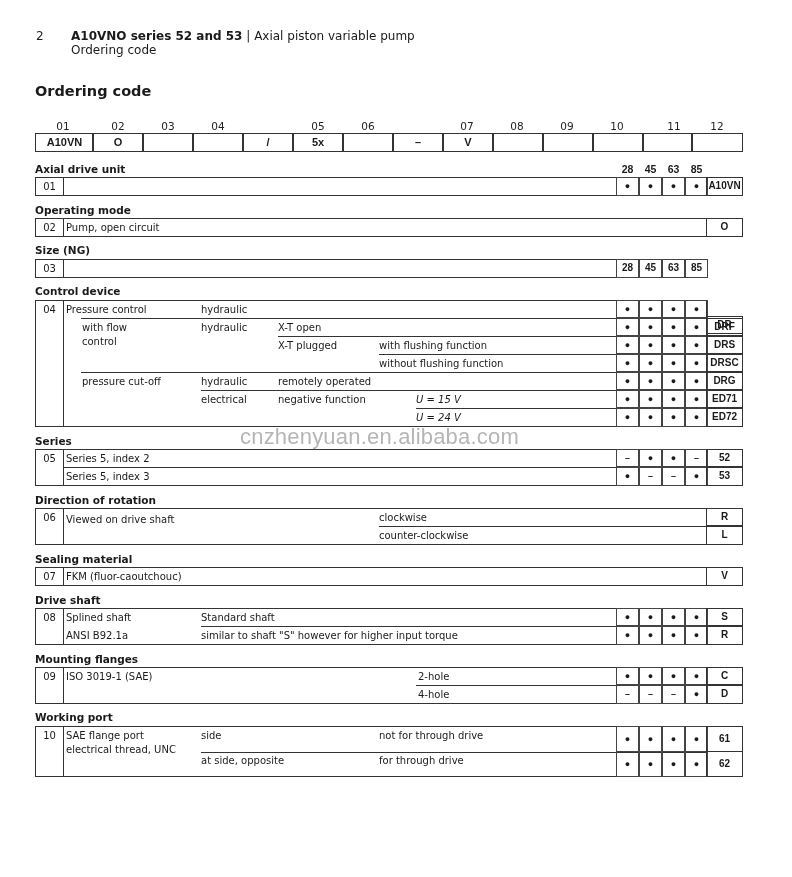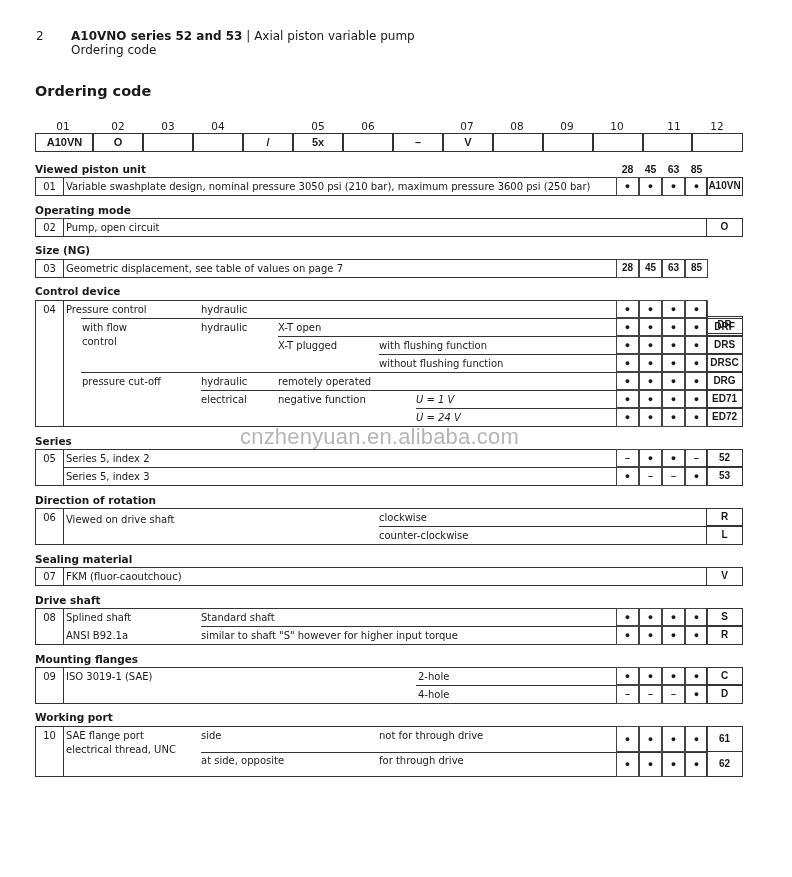--- a/index.html
+++ b/index.html
@@ -63,49 +63,47 @@
   <div class="abs code-cell" style="left:342px;width:52px"></div>
   <div class="abs code-cell" style="left:392px;width:52px">–</div>
   <div class="abs code-cell" style="left:442px;width:52px">V</div>
   <div class="abs code-cell" style="left:492px;width:52px"></div>
   <div class="abs code-cell" style="left:542px;width:52px"></div>
   <div class="abs code-cell" style="left:592px;width:52px"></div>
   <div class="abs code-cell" style="left:642px;width:51px"></div>
   <div class="abs code-cell" style="left:691px;width:52px"></div>
 </div>
 
-<div class="abs sec" style="top:163px">Viewed piston unit</div>
+<div class="abs sec" style="top:163px">Axial drive unit</div>
 <div class="abs size-lbl" style="left:616px;top:163px">28</div>
 <div class="abs size-lbl" style="left:639px;top:163px">45</div>
 <div class="abs size-lbl" style="left:662px;top:163px">63</div>
 <div class="abs size-lbl" style="left:685px;top:163px">85</div>
 <div class="abs tbl" style="top:177px;height:19px">
   <div class="numc"></div>
   <div class="numtxt" style="top:3px">01</div>
-  <div class="t" style="left:30px;top:3px">Variable swashplate design, nominal pressure 3050 psi (210 bar), maximum pressure 3600 psi (250 bar)</div>
 </div>
 <div class="dotcell" style="left:616px;top:177px;height:19px">●</div>
 <div class="dotcell" style="left:639px;top:177px;height:19px">●</div>
 <div class="dotcell" style="left:662px;top:177px;height:19px">●</div>
 <div class="dotcell" style="left:685px;top:177px;height:19px">●</div>
 <div class="codec" style="left:706px;top:177px;height:19px">A10VN</div>
 
 <div class="abs sec" style="top:204px">Operating mode</div>
 <div class="abs tbl" style="top:218px;height:19px">
   <div class="numc"></div>
   <div class="numtxt" style="top:3px">02</div>
   <div class="t" style="left:30px;top:3px">Pump, open circuit</div>
 </div>
 <div class="codec" style="left:706px;top:218px;height:19px">O</div>
 
 <div class="abs sec" style="top:244px">Size (NG)</div>
 <div class="abs tbl" style="top:259px;height:19px;width:582px">
   <div class="numc"></div>
   <div class="numtxt" style="top:3px">03</div>
-  <div class="t" style="left:30px;top:3px">Geometric displacement, see table of values on page 7</div>
 </div>
 <div class="dotcell" style="left:616px;top:259px;height:19px;font-size:10px">28</div>
 <div class="dotcell" style="left:639px;top:259px;height:19px;font-size:10px">45</div>
 <div class="dotcell" style="left:662px;top:259px;height:19px;font-size:10px">63</div>
 <div class="dotcell" style="left:685px;top:259px;height:19px;font-size:10px;border-width:1.5px">85</div>
 
 <div class="abs sec" style="top:285px">Control device</div>
 <div class="abs tbl" style="top:300px;height:127px">
   <div class="numc"></div>
   <div class="numtxt" style="top:3px">04</div>
@@ -121,21 +119,21 @@
   <div class="t" style="left:343px;top:39px">with flushing function</div>
   <div class="hline" style="left:343px;right:0;top:53px"></div>
   <div class="t" style="left:343px;top:57px">without flushing function</div>
   <div class="hline" style="left:45px;right:0;top:71px"></div>
   <div class="t" style="left:46px;top:75px">pressure cut-off</div>
   <div class="t" style="left:165px;top:75px">hydraulic</div>
   <div class="t" style="left:242px;top:75px">remotely operated</div>
   <div class="hline" style="left:165px;right:0;top:89px"></div>
   <div class="t" style="left:165px;top:93px">electrical</div>
   <div class="t" style="left:242px;top:93px">negative function</div>
-  <div class="t" style="left:380px;top:93px;font-style:italic">U = 1 V</div>
+  <div class="t" style="left:380px;top:93px;font-style:italic">U = 15 V</div>
   <div class="hline" style="left:380px;right:0;top:107px"></div>
   <div class="t" style="left:380px;top:111px;font-style:italic">U = 24 V</div>
 </div>
 <div>
   <div class="dotcell" style="left:616px;top:300px">●</div>
   <div class="dotcell" style="left:639px;top:300px">●</div>
   <div class="dotcell" style="left:662px;top:300px">●</div>
   <div class="dotcell" style="left:685px;top:300px">●</div>
   <div class="codec" style="left:706px;top:316px">DR</div>
 

